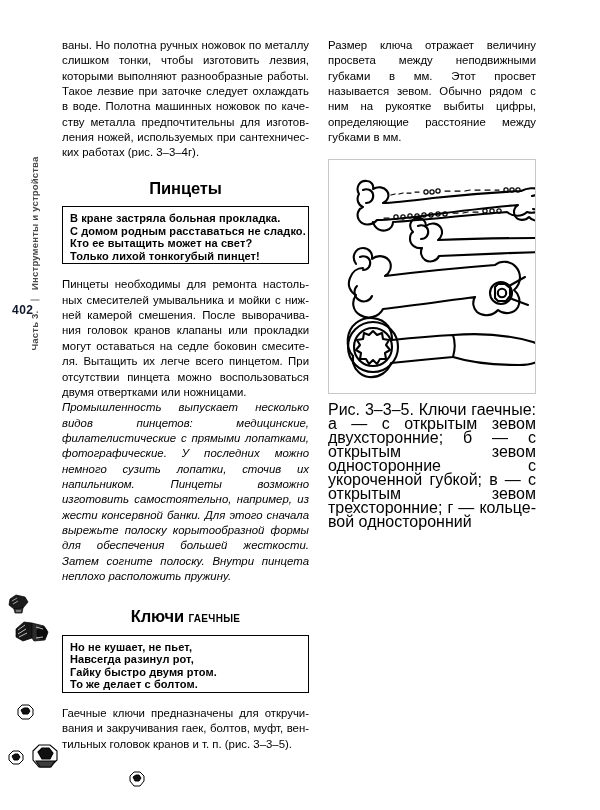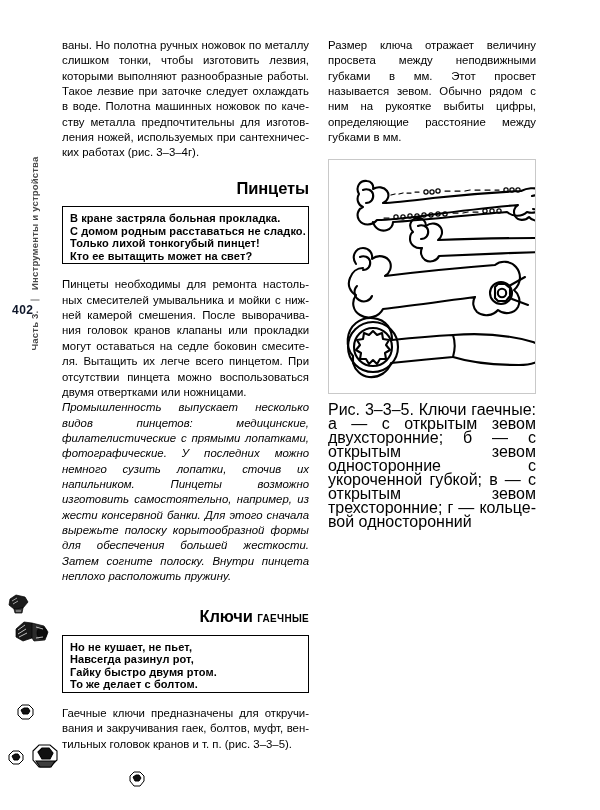--- a/index.html
+++ b/index.html
@@ -80,21 +80,21 @@
   }
   .col p + p { margin-top: 0px; font-style: italic; }
 
   
   h2.section-head {
     margin: 19px 0 9px 0;
     font-size: 16.5px;
     font-weight: bold;
     letter-spacing: -0.1px;
     line-height: 1.05;
-    text-align: right;
+    text-align: center;
   }
   h2.section-head .small {
     font-size: 10px;
     letter-spacing: .3px;
   }
 
   
   .rhyme {
     border: 1px solid #000000;
     padding: 5px 7px 1px 7px;
@@ -221,22 +221,22 @@
 
     <p>ваны. Но полотна ручных ножовок по метал­лу слишком тонки, чтобы изготовить лезвия, которыми выполняют разнообразные работы. Такое лезвие при заточке следует охлаждать в воде. Полотна машинных ножовок по каче­ству металла предпочтительны для изготов­ления ножей, используемых при сантехничес­ких работах (рис. 3–3–4г).</p>
 
     <h2 class="section-head">
       <span>Пинцеты</span>
     </h2>
 
     <div class="rhyme">
       <div>В кране застряла больная прокладка.</div>
       <div>С домом родным расставаться не сладко.</div>
+      <div>Кто ее вытащить может на свет?</div>
       <div>Только лихой тонкогубый пинцет!</div>
-      <div>Кто ее вытащить может на свет?</div>
     </div>
 
     <p>Пинцеты необходимы для ремонта настоль­ных смесителей умывальника и мойки с ниж­ней камерой смешения. После выворачива­ния головок кранов клапаны или прокладки могут оставаться на седле боковин смесите­ля. Вытащить их легче всего пинцетом. При отсутствии пинцета можно воспользоваться двумя отвертками или ножницами.</p>
     <p>Промышленность выпускает несколько видов пинцетов: медицинские, филателистические с прямыми лопатками, фотографические. У последних можно немного сузить лопатки, сточив их напильником. Пинцеты возможно изготовить самостоятельно, например, из же­сти консервной банки. Для этого сначала вы­режьте полоску корытообразной формы для обеспечения большей жесткости. Затем со­гните полоску. Внутри пинцета неплохо рас­положить пружину.</p>
 
     <h2 class="section-head" style="margin-top:24px;">
       <span>Ключи</span>
       <span class="small">ГАЕЧНЫЕ</span>
     </h2>
 

